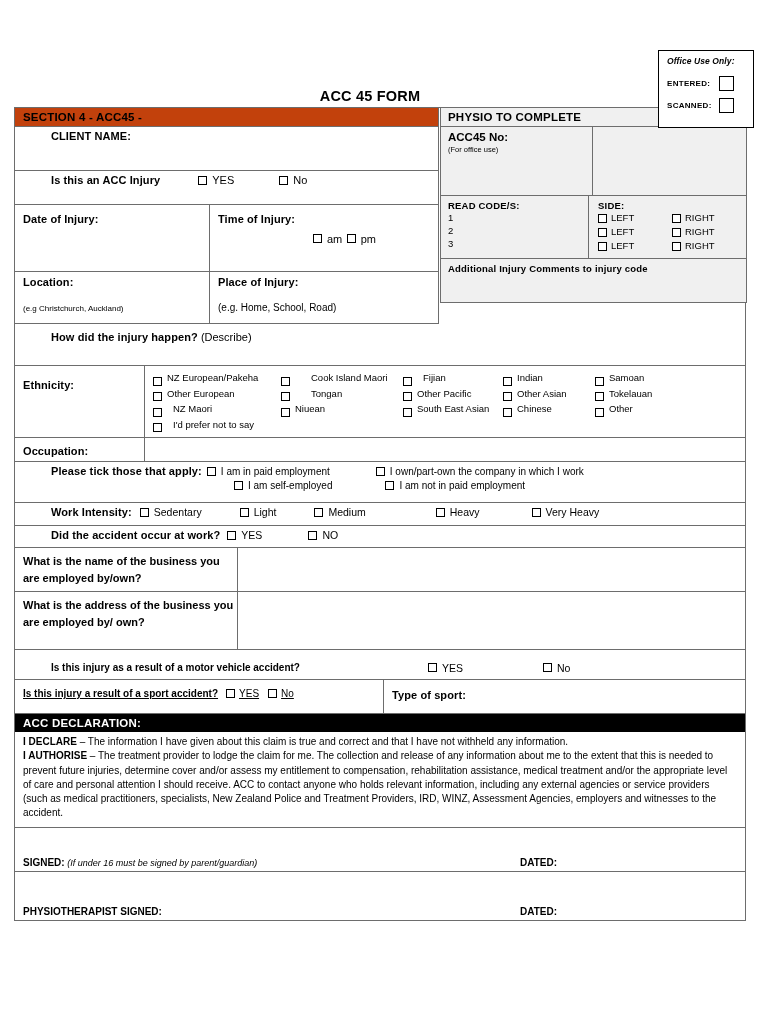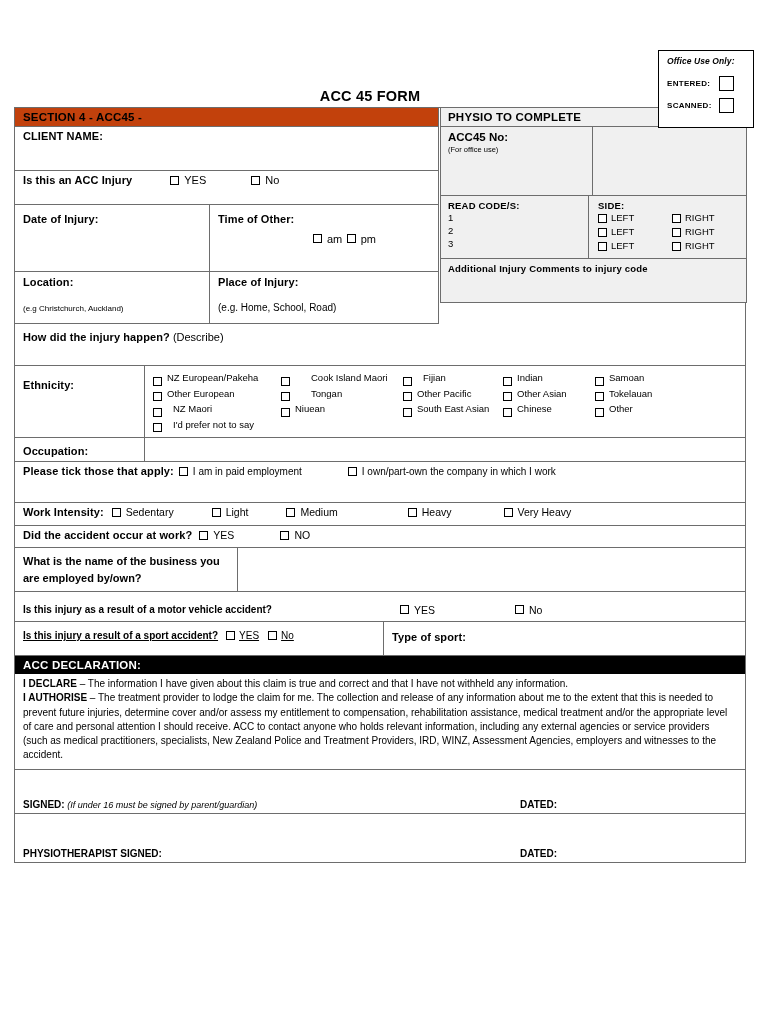--- a/index.html
+++ b/index.html
@@ -98,21 +98,21 @@
   .main {
     position: absolute;
     left: 14px; top: 107px;
     width: 732px;
     border: 1px solid #6d6d6d;
     box-sizing: border-box;
     background: #fff;
   }
   .row { border-bottom: 1px solid #6d6d6d; box-sizing: border-box; position: relative; }
   .row:last-child { border-bottom: none; }
-  .pad { padding: 3px 0 0 8px; }
+  .pad { padding: 3px 0 0 8px; margin-left: 28px; }
 
   .sec-head {
     background: #c2410c;
     font-weight: bold; font-size: 11.5px;
     padding: 3px 0 3px 8px;
     letter-spacing: .2px;
     width: 424px;
     border-right: 1px solid #6d6d6d;
     border-bottom: 1px solid #6d6d6d;
     box-sizing: border-box;
@@ -270,21 +270,21 @@
         </span>
       </div>
     </div>
 
     <div class="row clip" style="height:67px;">
       <div class="split" style="height:100%;">
         <div class="cellL">
           <span class="lbl-b">Date of Injury:</span>
         </div>
         <div class="cellR">
-          <span class="lbl-b">Time of Other:</span>
+          <span class="lbl-b">Time of Injury:</span>
           <div style="margin-left:95px;margin-top:2px;">
             <div class="opt-inline">
               <span class="cbx sm"></span>
               <span>am</span>
             </div>
             <div class="opt-inline" style="margin-top:2px;">
               <span class="cbx sm"></span>
               <span>pm</span>
             </div>
           </div>
@@ -403,20 +403,26 @@
     </div>
 
     <div class="row" style="height:41px;">
       <div class="pad">
         <div class="apply-line">
           <span class="lbl-b" style="margin-right:5px;">Please tick those that apply:</span>
           <span class="cbx sm"></span>
           <span>I am in paid employment</span>
           <span class="cbx sm" style="margin-left:46px;"></span>
           <span>I own/part-own the company in which I work</span>
+        </div>
+        <div class="apply-line" style="margin-top:3px;margin-left:183px;">
+          <span class="cbx sm"></span>
+          <span>I am self-employed</span>
+          <span class="cbx sm" style="margin-left:53px;"></span>
+          <span>I am not in paid employment</span>
         </div>
       </div>
     </div>
 
     <div class="row" style="height:23px;">
       <div class="pad wi-row">
         <span class="lbl-b" style="margin-right:8px;">Work Intensity:</span>
         <span class="cbx sm"></span>
         <span>Sedentary</span>
         <span class="cbx sm" style="margin-left:38px;"></span>
@@ -440,20 +446,26 @@
       </div>
     </div>
 
     <div class="row" style="height:44px;">
       <div class="biz" style="height:100%;">
         <div class="q">What is the name of the business you are employed by/own?</div>
         <div class="a"></div>
       </div>
     </div>
 
+    <div class="row" style="height:58px;">
+      <div class="biz" style="height:100%;">
+        <div class="q">What is the address of the business you are employed by/ own?</div>
+        <div class="a"></div>
+      </div>
+    </div>
 
     <div class="row" style="height:30px;">
       <div class="pad wi-row" style="height:100%;">
         <span class="lbl-b-sm">Is this injury as a result of a motor vehicle accident?</span>
         <span class="cbx sm" style="margin-left:128px;"></span>
         <span>YES</span>
         <span class="cbx sm" style="margin-left:80px;"></span>
         <span>No</span>
       </div>
     </div>

